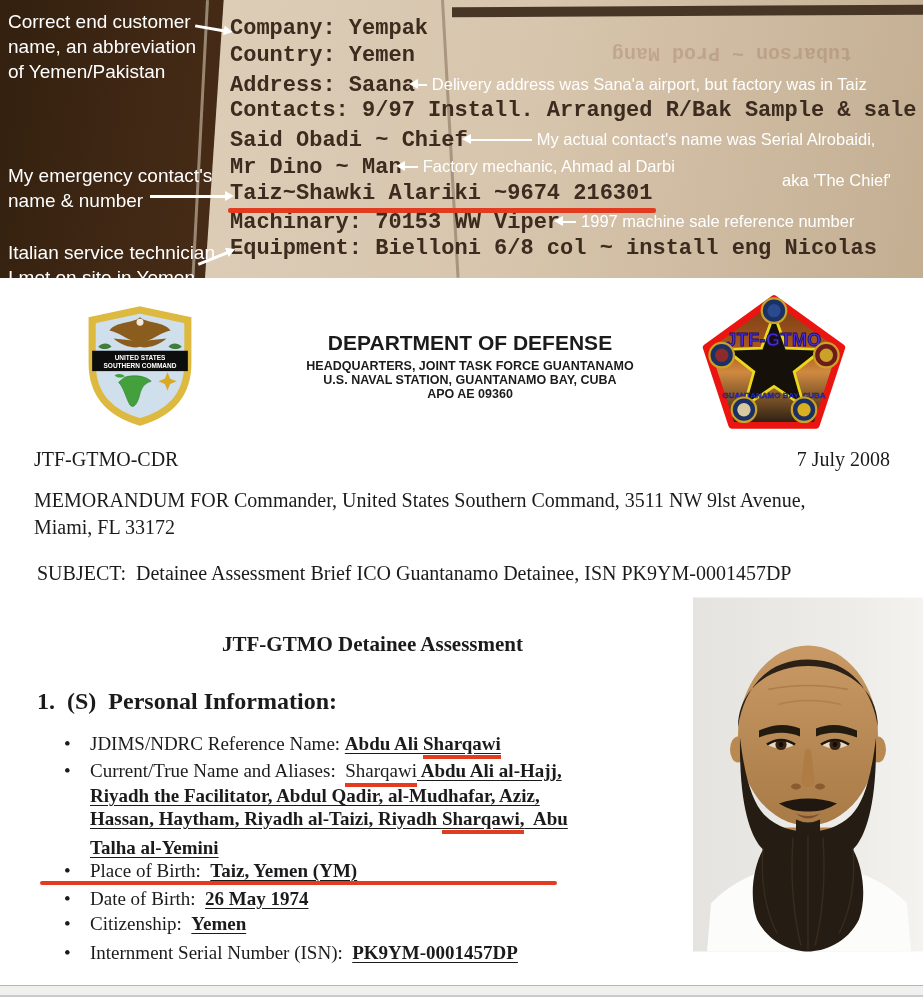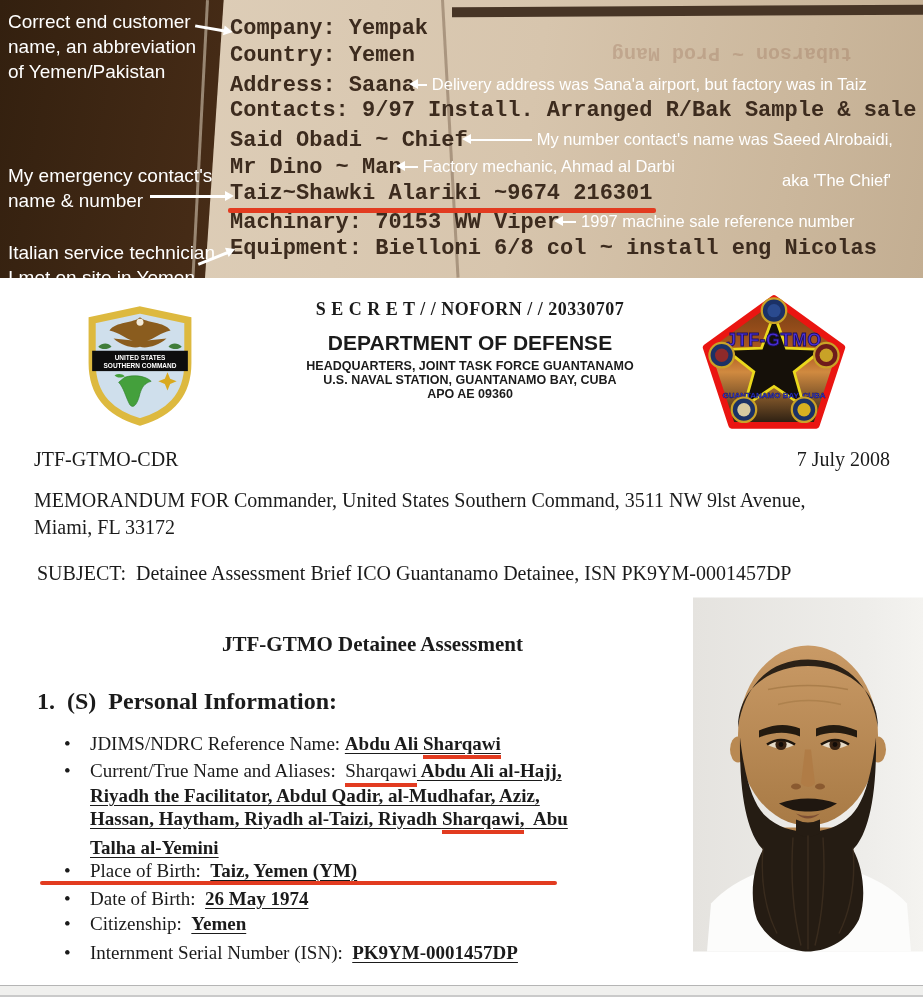--- a/index.html
+++ b/index.html
@@ -53,40 +53,39 @@
     <div class="paper"></div>
     <div class="paper-edge"></div>
     <div class="crease"></div>
     <div class="top-edge"></div>
     <div class="ghost">tubarson ~ Prod Mang</div>
 
     <div class="typed" style="top:17px"><span>Company: Yempak</span></div>
     <div class="typed" style="top:44px"><span>Country: Yemen</span></div>
     <div class="typed" style="top:72px"><span>Address: Saana</span><span class="wann"><span class="arr-l" style="width:10px"></span><span>Delivery address was Sana'a airport, but factory was in Taiz</span></span></div>
     <div class="typed" style="top:99px"><span>Contacts: 9/97 Install. Arranged R/Bak Sample &amp; sale</span></div>
-    <div class="typed" style="top:127px"><span>Said Obadi ~ Chief</span><span class="wann"><span class="arr-l" style="width:62px"></span><span>My number contact's name was Saeed Alrobaidi,</span></span></div>
+    <div class="typed" style="top:127px"><span>Said Obadi ~ Chief</span><span class="wann"><span class="arr-l" style="width:62px"></span><span>My actual contact's name was Serial Alrobaidi,</span></span></div>
     <div class="typed" style="top:154px"><span>Mr Dino ~ Man</span><span class="wann"><span class="arr-l" style="width:14px"></span><span>Factory mechanic, Ahmad al Darbi</span></span></div>
     <div class="typed" style="top:182px"><span>Taiz~Shawki Alariki ~9674 216301</span></div>
     <div class="typed" style="top:209px"><span>Machinary: 70153 WW Viper</span><span class="wann"><span class="arr-l" style="width:14px"></span><span>1997 machine sale reference number</span></span></div>
     <div class="typed" style="top:237px"><span>Equipment: Bielloni 6/8 col ~ install eng Nicolas</span></div>
 
     <div class="lann" style="left:782px;top:168px;font-size:16.5px"><span>aka 'The Chief'</span></div>
 
     <div class="redbar" style="left:228px;top:208px;width:428px;height:4.5px"></div>
 
     <div class="lann" style="top:9px"><span>Correct end customer</span><br><span>name, an abbreviation</span><br><span>of Yemen/Pakistan</span></div>
     <div class="lann" style="top:163px"><span>My emergency contact's</span><br><span>name &amp; number</span></div>
     <div class="lann" style="top:240px"><span>Italian service technician</span><br><span>I met on site in Yemen</span></div>
 
     <div class="arr-r" style="left:195px;top:27px;width:30px;transform:rotate(10deg)"></div>
     <div class="arr-r" style="left:150px;top:195px;width:76px"></div>
     <div class="arr-r" style="left:197px;top:257px;width:32px;transform:rotate(-22deg)"></div>
   </div>
 
-  <div class="mline klass" style="left:170px;top:299px;width:600px">S E C R E T / / NOFORN / / 20330707</div>
   <div class="mline dod" style="left:170px;top:331px;width:600px;font-size:21px">DEPARTMENT OF DEFENSE</div>
   <div class="mline dod" style="left:170px;top:359px;width:600px;font-size:12.5px">HEADQUARTERS, JOINT TASK FORCE GUANTANAMO</div>
   <div class="mline dod" style="left:170px;top:373px;width:600px;font-size:12.5px">U.S. NAVAL STATION, GUANTANAMO BAY, CUBA</div>
   <div class="mline dod" style="left:170px;top:387px;width:600px;font-size:12.5px">APO AE 09360</div>
 
   <svg style="position:absolute;left:84px;top:302px" width="112" height="126" viewBox="0 0 110 120">
     <path d="M55 6 L102 16 L102 58 C102 92 82 108 55 116 C28 108 8 92 8 58 L8 16 Z" fill="#cfdfec" stroke="#ddb93f" stroke-width="7"></path>
     <path d="M55 13 C61 19 79 17 85 26 C75 28 70 34 62 36 L81 34 C72 42 60 44 55 42 C50 44 38 42 29 34 L48 36 C40 34 35 28 25 26 C31 17 49 19 55 13 Z" fill="#8a5c1e"></path>
     <circle cx="55" cy="18" r="3.4" fill="#f2ead8"></circle>
     <path d="M14 42 C18 38 24 38 27 42 C23 45 17 45 14 42 Z" fill="#3f7d3a"></path>

